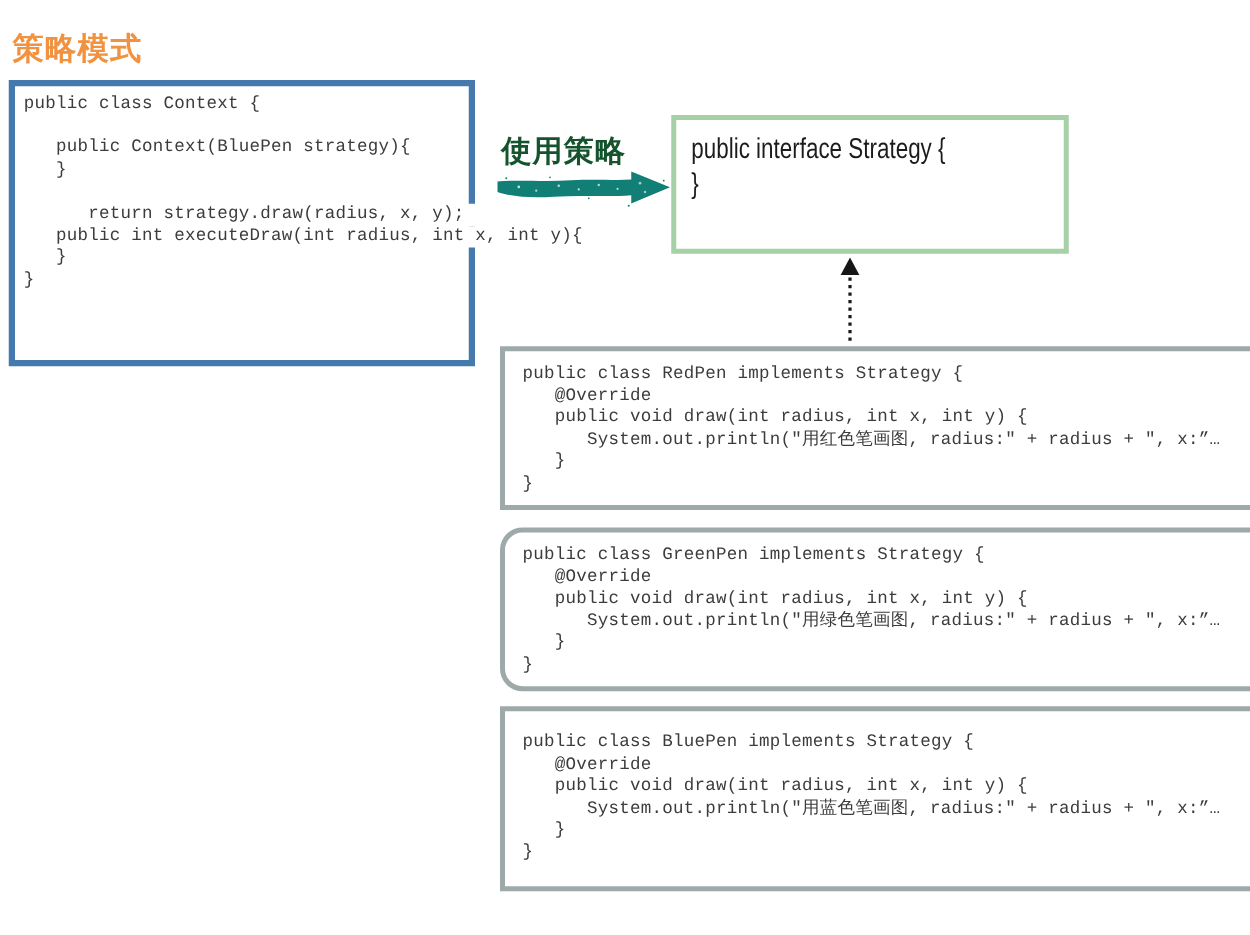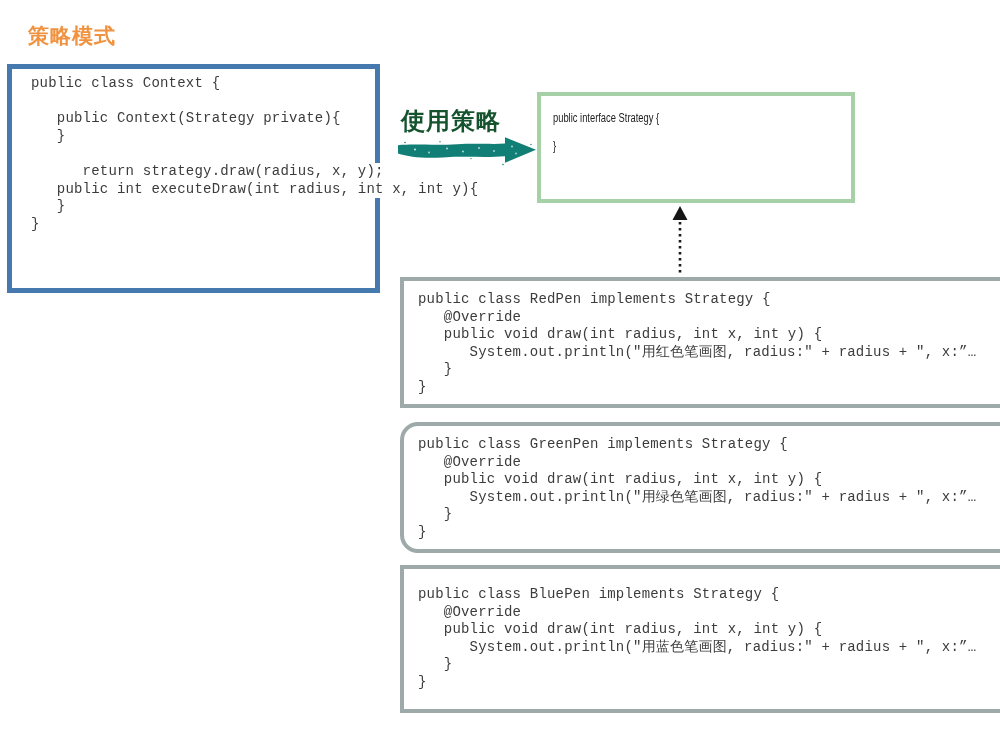--- a/index.html
+++ b/index.html
@@ -1,72 +1,72 @@
 <!DOCTYPE html>
 <html style="--title-color: #F0923F; --context-border: #4679AE; --interface-border: #A6D0A6; --impl-border: #9EA9A9; --arrow-teal: #127F77; --code-text: #3C3C3C; --interface-text: #1C1C1C;"><head>
 <meta charset="utf-8">
 <style>
   html,body{margin:0;padding:0;}
   body{
     width:1000px;height:748px;position:relative;background:#ffffff;
     font-family:"Liberation Sans","DejaVu Sans",sans-serif;overflow:hidden;
   }
   .page-title{
-    position:absolute;left:28px;top:22px;
-    font-size:21px;font-weight:bold;letter-spacing:1px;
+    position:absolute;left:10px;top:22px;
+    font-size:25px;font-weight:bold;letter-spacing:1px;
     color:var(--title-color,#F0923F);
   }
   
   .mono{
     font-family:"Liberation Mono","DejaVu Sans Mono",monospace;
     font-size:14px;line-height:17.6px;letter-spacing:0.2px;
     color:var(--code-text,#3C3C3C);
   }
   .mono-line{height:17.6px;white-space:pre;}
   .mono-line > span{display:inline-block;white-space:pre;background:#ffffff;}
   .mono-line.bleed > span{padding-right:26px;}
   .context-box{
     position:absolute;left:7px;top:64px;width:373px;height:229px;
     box-sizing:border-box;border:5px solid var(--context-border,#4679AE);
-    padding:6px 0 0 19px;overflow:visible;background:transparent;
+    padding:6px 0 0 7px;overflow:visible;background:transparent;
   }
   .impl-box{
     position:absolute;left:400px;width:655px;
     box-sizing:border-box;border:4px solid var(--impl-border,#9EA9A9);
     padding:10px 0 0 14px;background:#ffffff;
   }
   .impl-box.red{top:277px;height:131px;}
   .impl-box.green{top:422px;height:131px;border-radius:18px;}
   .impl-box.blue{top:565px;height:148px;padding-top:17px;}
   
   .interface-box{
     position:absolute;left:537px;top:92px;width:318px;height:111px;
     box-sizing:border-box;border:4px solid var(--interface-border,#A6D0A6);
     padding:8px 0 0 12px;background:#ffffff;
   }
   .iface-line{height:28px;line-height:28px;white-space:pre;
-    font-size:12px;color:var(--interface-text,#1C1C1C);}
+    font-size:23px;color:var(--interface-text,#1C1C1C);}
   .iface-line > span{display:inline-block;transform:scaleX(0.78);transform-origin:0 50%;white-space:pre;}
   
   .use-strategy-label{
     position:absolute;left:401px;top:105px;
     font-size:24px;font-weight:bold;letter-spacing:1px;color:#14532d;
   }
   .use-strategy-arrow{position:absolute;left:395px;top:132px;width:146px;height:36px;}
   .dashed-up-arrow{position:absolute;left:670px;top:205px;width:20px;height:72px;}
 </style>
 </head>
 <body>
 
 <div class="page-title">策略模式</div>
 
 <div class="context-box mono">
   <div class="mono-line"><span>public class Context {</span></div>
   <div class="mono-line"><span></span></div>
-  <div class="mono-line"><span>   public Context(Strategy private){</span></div>
+  <div class="mono-line"><span>   public Context(BluePen strategy){</span></div>
   <div class="mono-line"><span>   }</span></div>
   <div class="mono-line"><span></span></div>
   <div class="mono-line bleed"><span>      return strategy.draw(radius, x, y);</span></div>
   <div class="mono-line"><span>   public int executeDraw(int radius, int x, int y){</span></div>
   <div class="mono-line"><span>   }</span></div>
   <div class="mono-line"><span>}</span></div>
 </div>
 
 <div class="use-strategy-label">使用策略</div>
 <svg class="use-strategy-arrow" viewBox="0 0 146 36" xmlns="http://www.w3.org/2000/svg">

